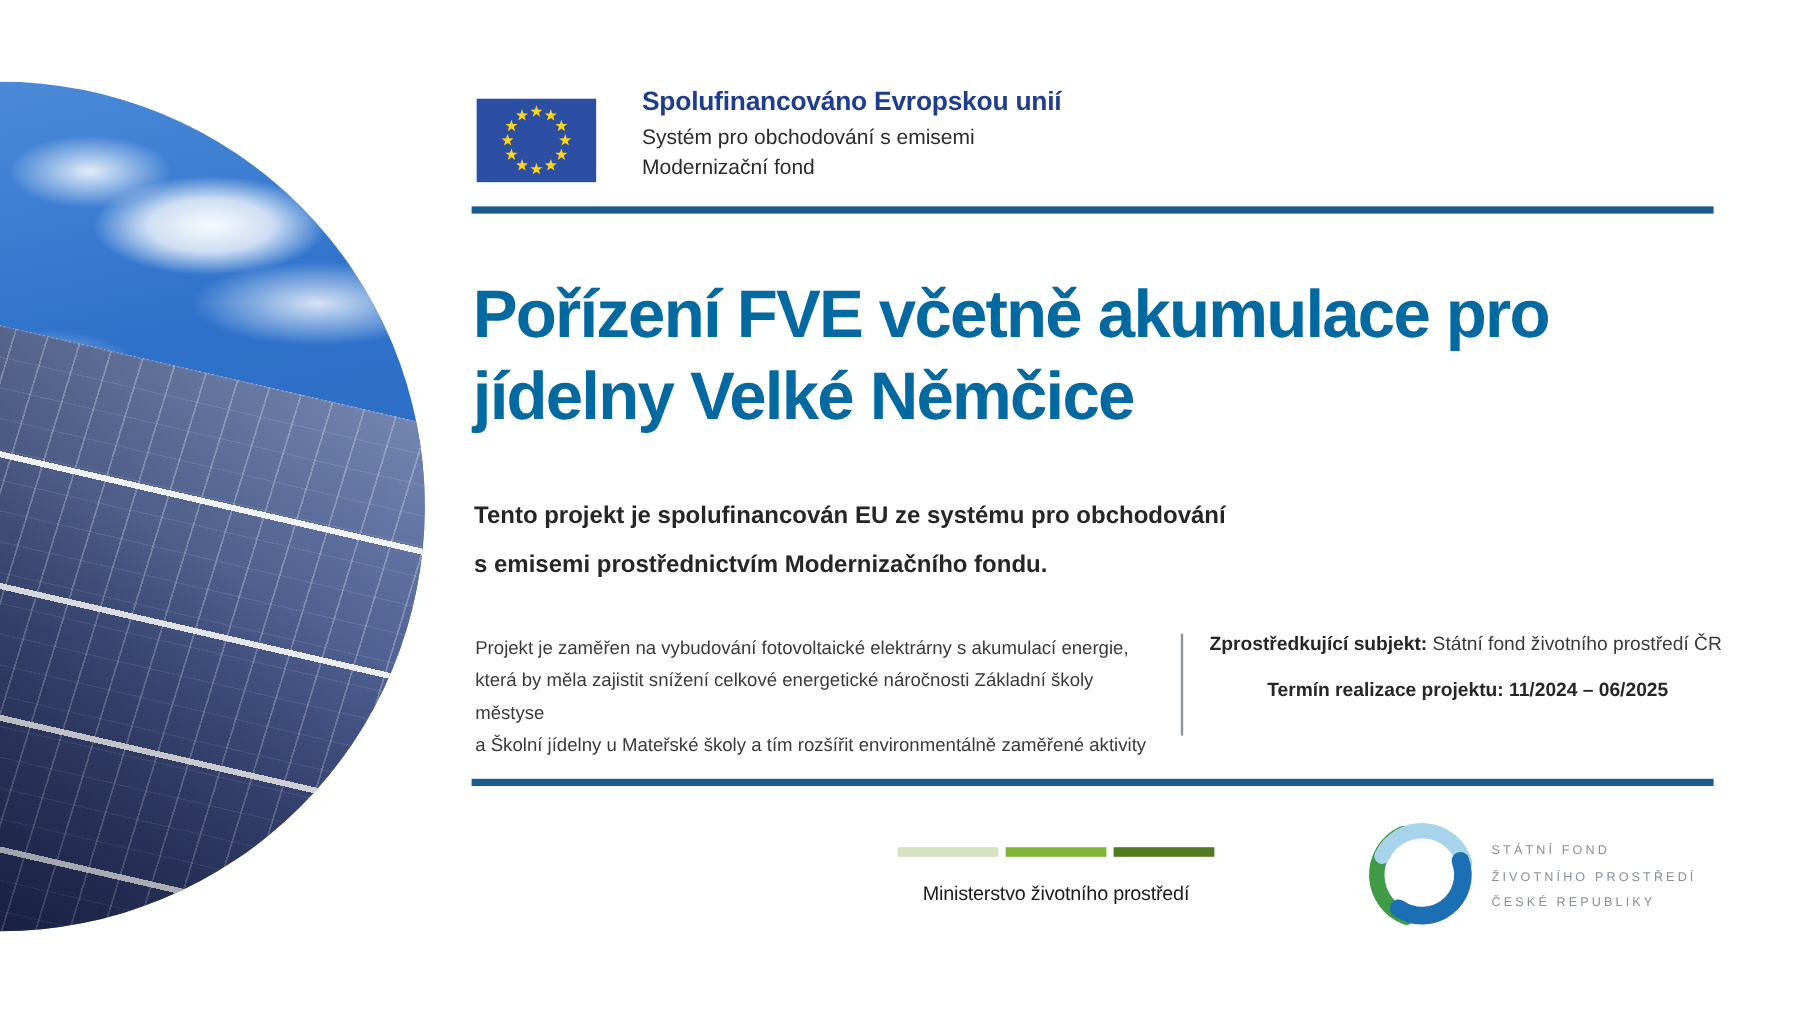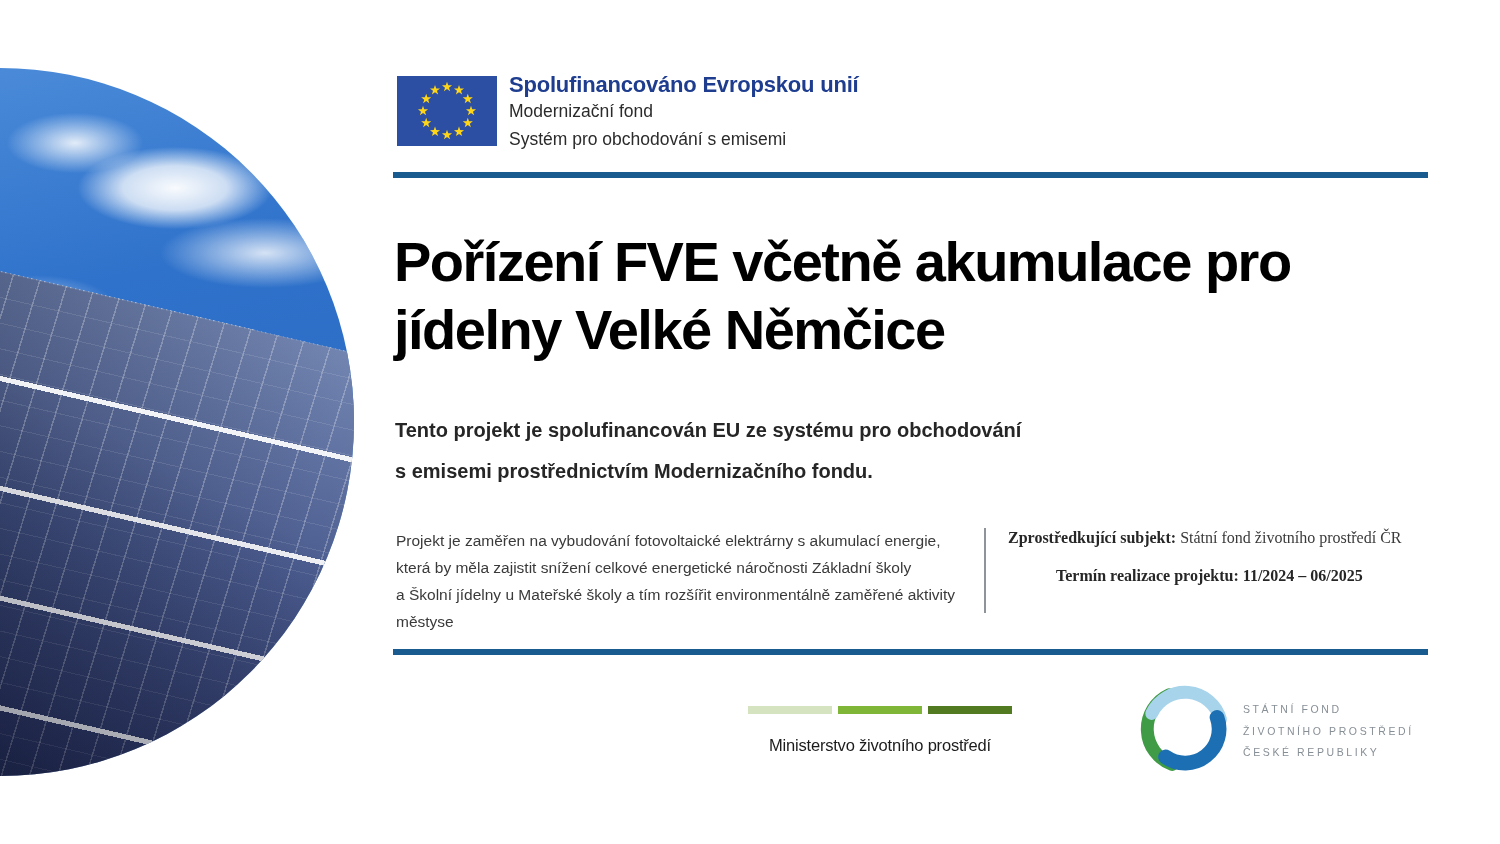--- a/index.html
+++ b/index.html
@@ -34,44 +34,44 @@
       repeating-linear-gradient(180deg, rgba(255,255,255,0.10) 0px, rgba(255,255,255,0.10) 1px, rgba(255,255,255,0) 1px, rgba(255,255,255,0) 25px),
       linear-gradient(90deg, rgba(8,12,35,0.30) 0%, rgba(8,12,35,0) 45%, rgba(255,255,255,0.12) 85%),
       linear-gradient(180deg, #7386b2 0%, #4a5b8e 28%, #303a69 58%, #1b2346 100%);
   }
   .photo-shade {
     position: absolute; inset: 0;
     background: linear-gradient(30deg, rgba(5,10,30,0.40) 0%, rgba(5,10,30,0) 45%);
   }
 
   
-  .eu-block { position: absolute; left: 397px; top: 70px; display: flex; align-items: center; }
+  .eu-block { position: absolute; left: 397px; top: 70px; display: flex; align-items: flex-end; gap: 26px; }
   .eu-flag { width: 100px; height: 70px; display: block; }
   .eu-text { margin-left: 12px; padding-top: 1px; }
   .eu-title { font-size: 22px; font-weight: bold; letter-spacing: -0.2px; line-height: 28px; }
   .eu-line { font-size: 17.5px; color: #2b2b2b; line-height: 25px; }
   .eu-line.first { margin-top: 3px; }
 
   
   .divider { position: absolute; left: 393px; width: 1035px; height: 6px; }
   .divider1 { top: 172px; }
   .divider2 { top: 649px; }
   .vsep { position: absolute; left: 984px; top: 528px; width: 2px; height: 85px; background: #8f949a; }
 
   
-  .title { position: absolute; left: 394px; top: 228px; color: #000000; font-weight: bold;
+  .title { position: absolute; left: 394px; top: 228px; color: #0369a1; font-weight: bold;
            font-size: 56px; line-height: 68px; letter-spacing: -1.5px; white-space: nowrap; }
   .subtitle { position: absolute; left: 395px; top: 410px; color: #262626; font-weight: bold;
               font-size: 20px; line-height: 41px; white-space: nowrap; }
 
   
   .desc { position: absolute; left: 396px; top: 527px; color: #3a3a3a; font-size: 15.5px; line-height: 27px; }
   .desc div { white-space: nowrap; }
   .info { position: absolute; left: 1008px; top: 528px; font-size: 16px; color: #3a3a3a; }
-  .info-row { white-space: nowrap; line-height: 19px; font-family: Liberation Serif, serif; }
+  .info-row { white-space: nowrap; line-height: 19px; }
   .info-row.second { margin-top: 19px; margin-left: 48px; }
   .info-label { font-weight: bold; color: #262626; }
   .info-value-bold { font-weight: bold; color: #262626; }
 
   
   .ministry { position: absolute; left: 748px; top: 706px; width: 264px; }
   .ministry-bars { display: flex; gap: 6px; }
   .ministry-bars span { display: block; height: 8px; flex: 1 1 0; }
   .ministry-label { margin-top: 22px; text-align: center; font-size: 16.5px; color: #1c1c1c; letter-spacing: -0.2px; }
 
@@ -107,42 +107,42 @@
         <use href="#st" x="50" y="59"></use>
         <use href="#st" x="38" y="55.8"></use>
         <use href="#st" x="29.2" y="47"></use>
         <use href="#st" x="26" y="35"></use>
         <use href="#st" x="29.2" y="23"></use>
         <use href="#st" x="38" y="14.2"></use>
       </g>
     </svg>
     <div class="eu-text">
       <div class="eu-title" style="color: rgb(30, 61, 143);">Spolufinancováno Evropskou unií</div>
+      <div class="eu-line first">Systém pro obchodování s emisemi</div>
       <div class="eu-line">Modernizační fond</div>
-      <div class="eu-line first">Systém pro obchodování s emisemi</div>
     </div>
   </div>
 
   <div class="divider divider1" style="background: rgb(26, 91, 143);"></div>
 
   <div class="title">
     <div>Pořízení FVE včetně akumulace pro</div>
     <div>jídelny Velké Němčice</div>
   </div>
 
   <div class="subtitle">
     <div>Tento projekt je spolufinancován EU ze systému pro obchodování</div>
     <div>s emisemi prostřednictvím Modernizačního fondu.</div>
   </div>
 
   <div class="desc">
     <div>Projekt je zaměřen na vybudování fotovoltaické elektrárny s akumulací energie,</div>
     <div>která by měla zajistit snížení celkové energetické náročnosti Základní školy</div>
+    <div>městyse</div>
     <div>a Školní jídelny u Mateřské školy a tím rozšířit environmentálně zaměřené aktivity</div>
-    <div>městyse</div>
   </div>
 
   <div class="vsep"></div>
 
   <div class="info">
     <div class="info-row">
       <span class="info-label">Zprostředkující subjekt:</span>
       <span>Státní fond životního prostředí ČR</span>
     </div>
     <div class="info-row second">

